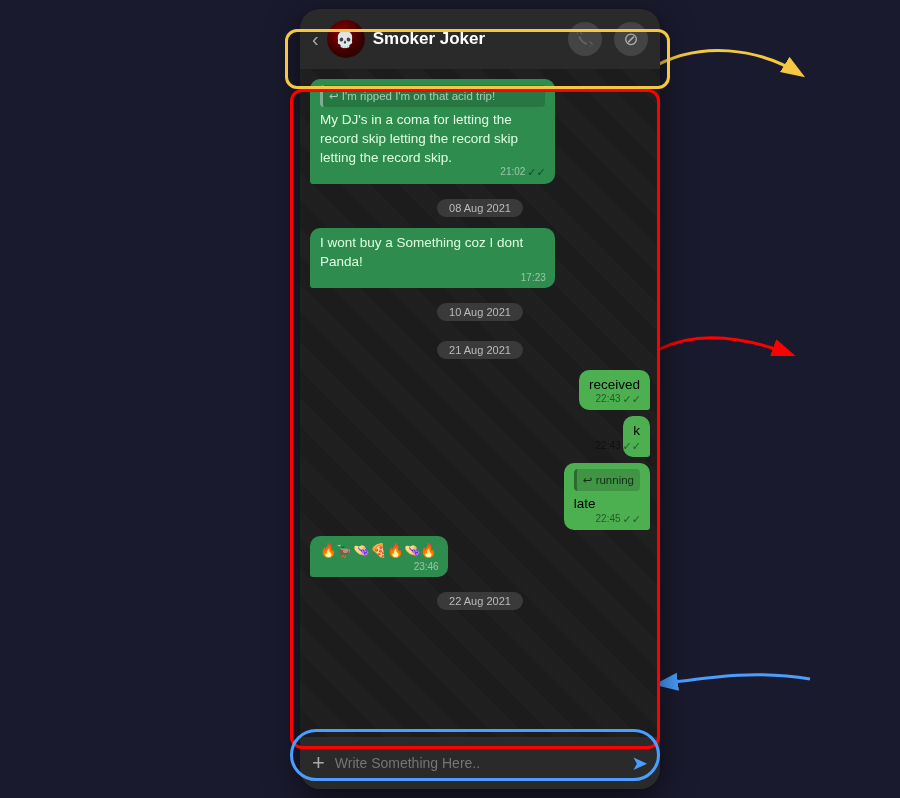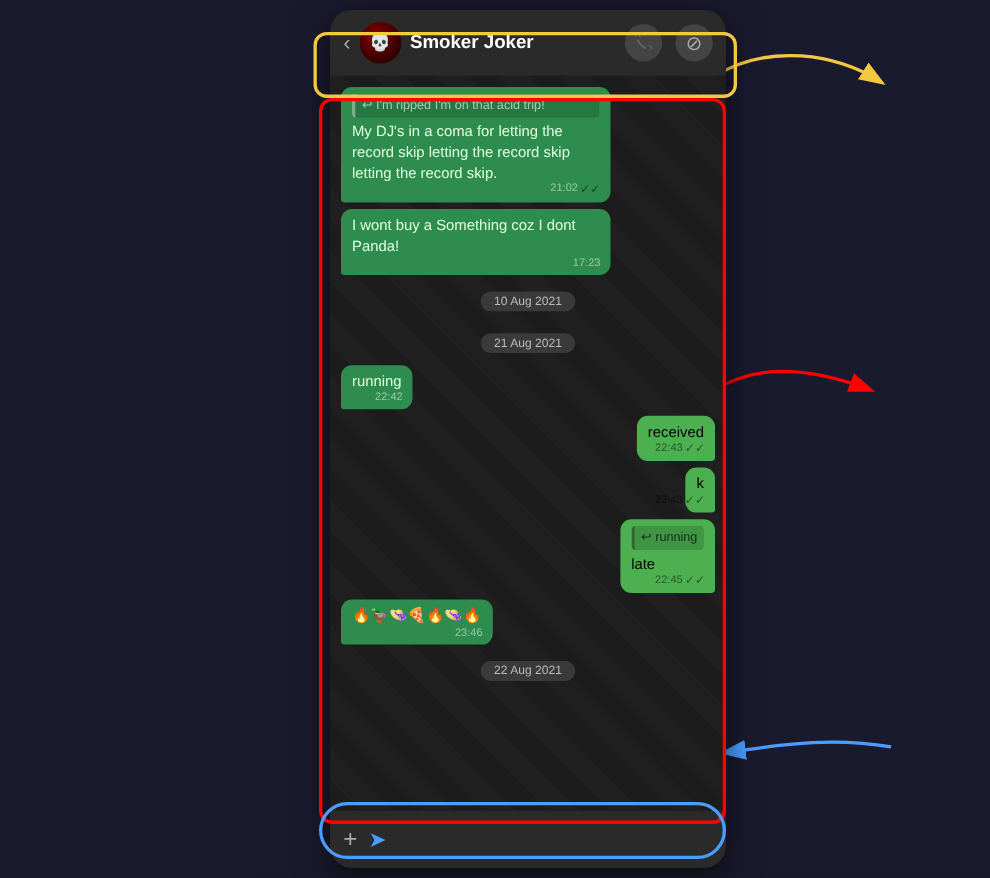--- a/index.html
+++ b/index.html
@@ -312,42 +312,41 @@
       </div>
       <div class="header-icon">
         <span style="font-size:18px;color:#aaa;">⊘</span>
       </div>
     </div>
 
     <div class="chat-area" id="chat-area">
     <div class="msg-row received">
           <div class="bubble received"><div class="reply-preview">↩ I'm ripped I'm on that acid trip!</div><span>My DJ's in a coma for letting the record skip letting the record skip letting the record skip.</span><div class="time">21:02<span class="check-icon"> ✓✓</span></div></div>
         </div>
+        <div class="date-divider"><span>08 Aug 2021</span></div>
         <div class="msg-row received">
           <div class="bubble received"><span>I wont buy a Something coz I dont Panda!</span><div class="time">17:23</div></div>
         </div>
         <div class="date-divider"><span>10 Aug 2021</span></div>
         <div class="date-divider"><span>21 Aug 2021</span></div>
-        <div class="msg-row received">
-          <div class="bubble received"><span>running</span><div class="time">22:42</div></div>
-        </div>
         <div class="msg-row sent">
           <div class="bubble sent"><span>received</span><div class="time">22:43<span class="check-icon"> ✓✓</span></div></div>
         </div>
         <div class="msg-row sent">
           <div class="bubble sent"><span>k</span><div class="time">22:43<span class="check-icon"> ✓✓</span></div></div>
         </div>
         <div class="msg-row sent">
           <div class="bubble sent"><div class="reply-preview">↩ running</div><span>late</span><div class="time">22:45<span class="check-icon"> ✓✓</span></div></div>
         </div>
         <div class="msg-row received">
           <div class="bubble received"><span>🔥🦆👒🍕🔥👒🔥</span><div class="time">23:46</div></div>
         </div>
         <div class="date-divider"><span>22 Aug 2021</span></div>
       </div>
 
     <div class="input-bar">
       <span class="input-plus">+</span>
+      <input class="input-field" type="text" placeholder="Write Something Here.." style="">
       <span class="input-send">➤</span>
     </div>
 
   </div>
 </div>
 
 </body></html>

